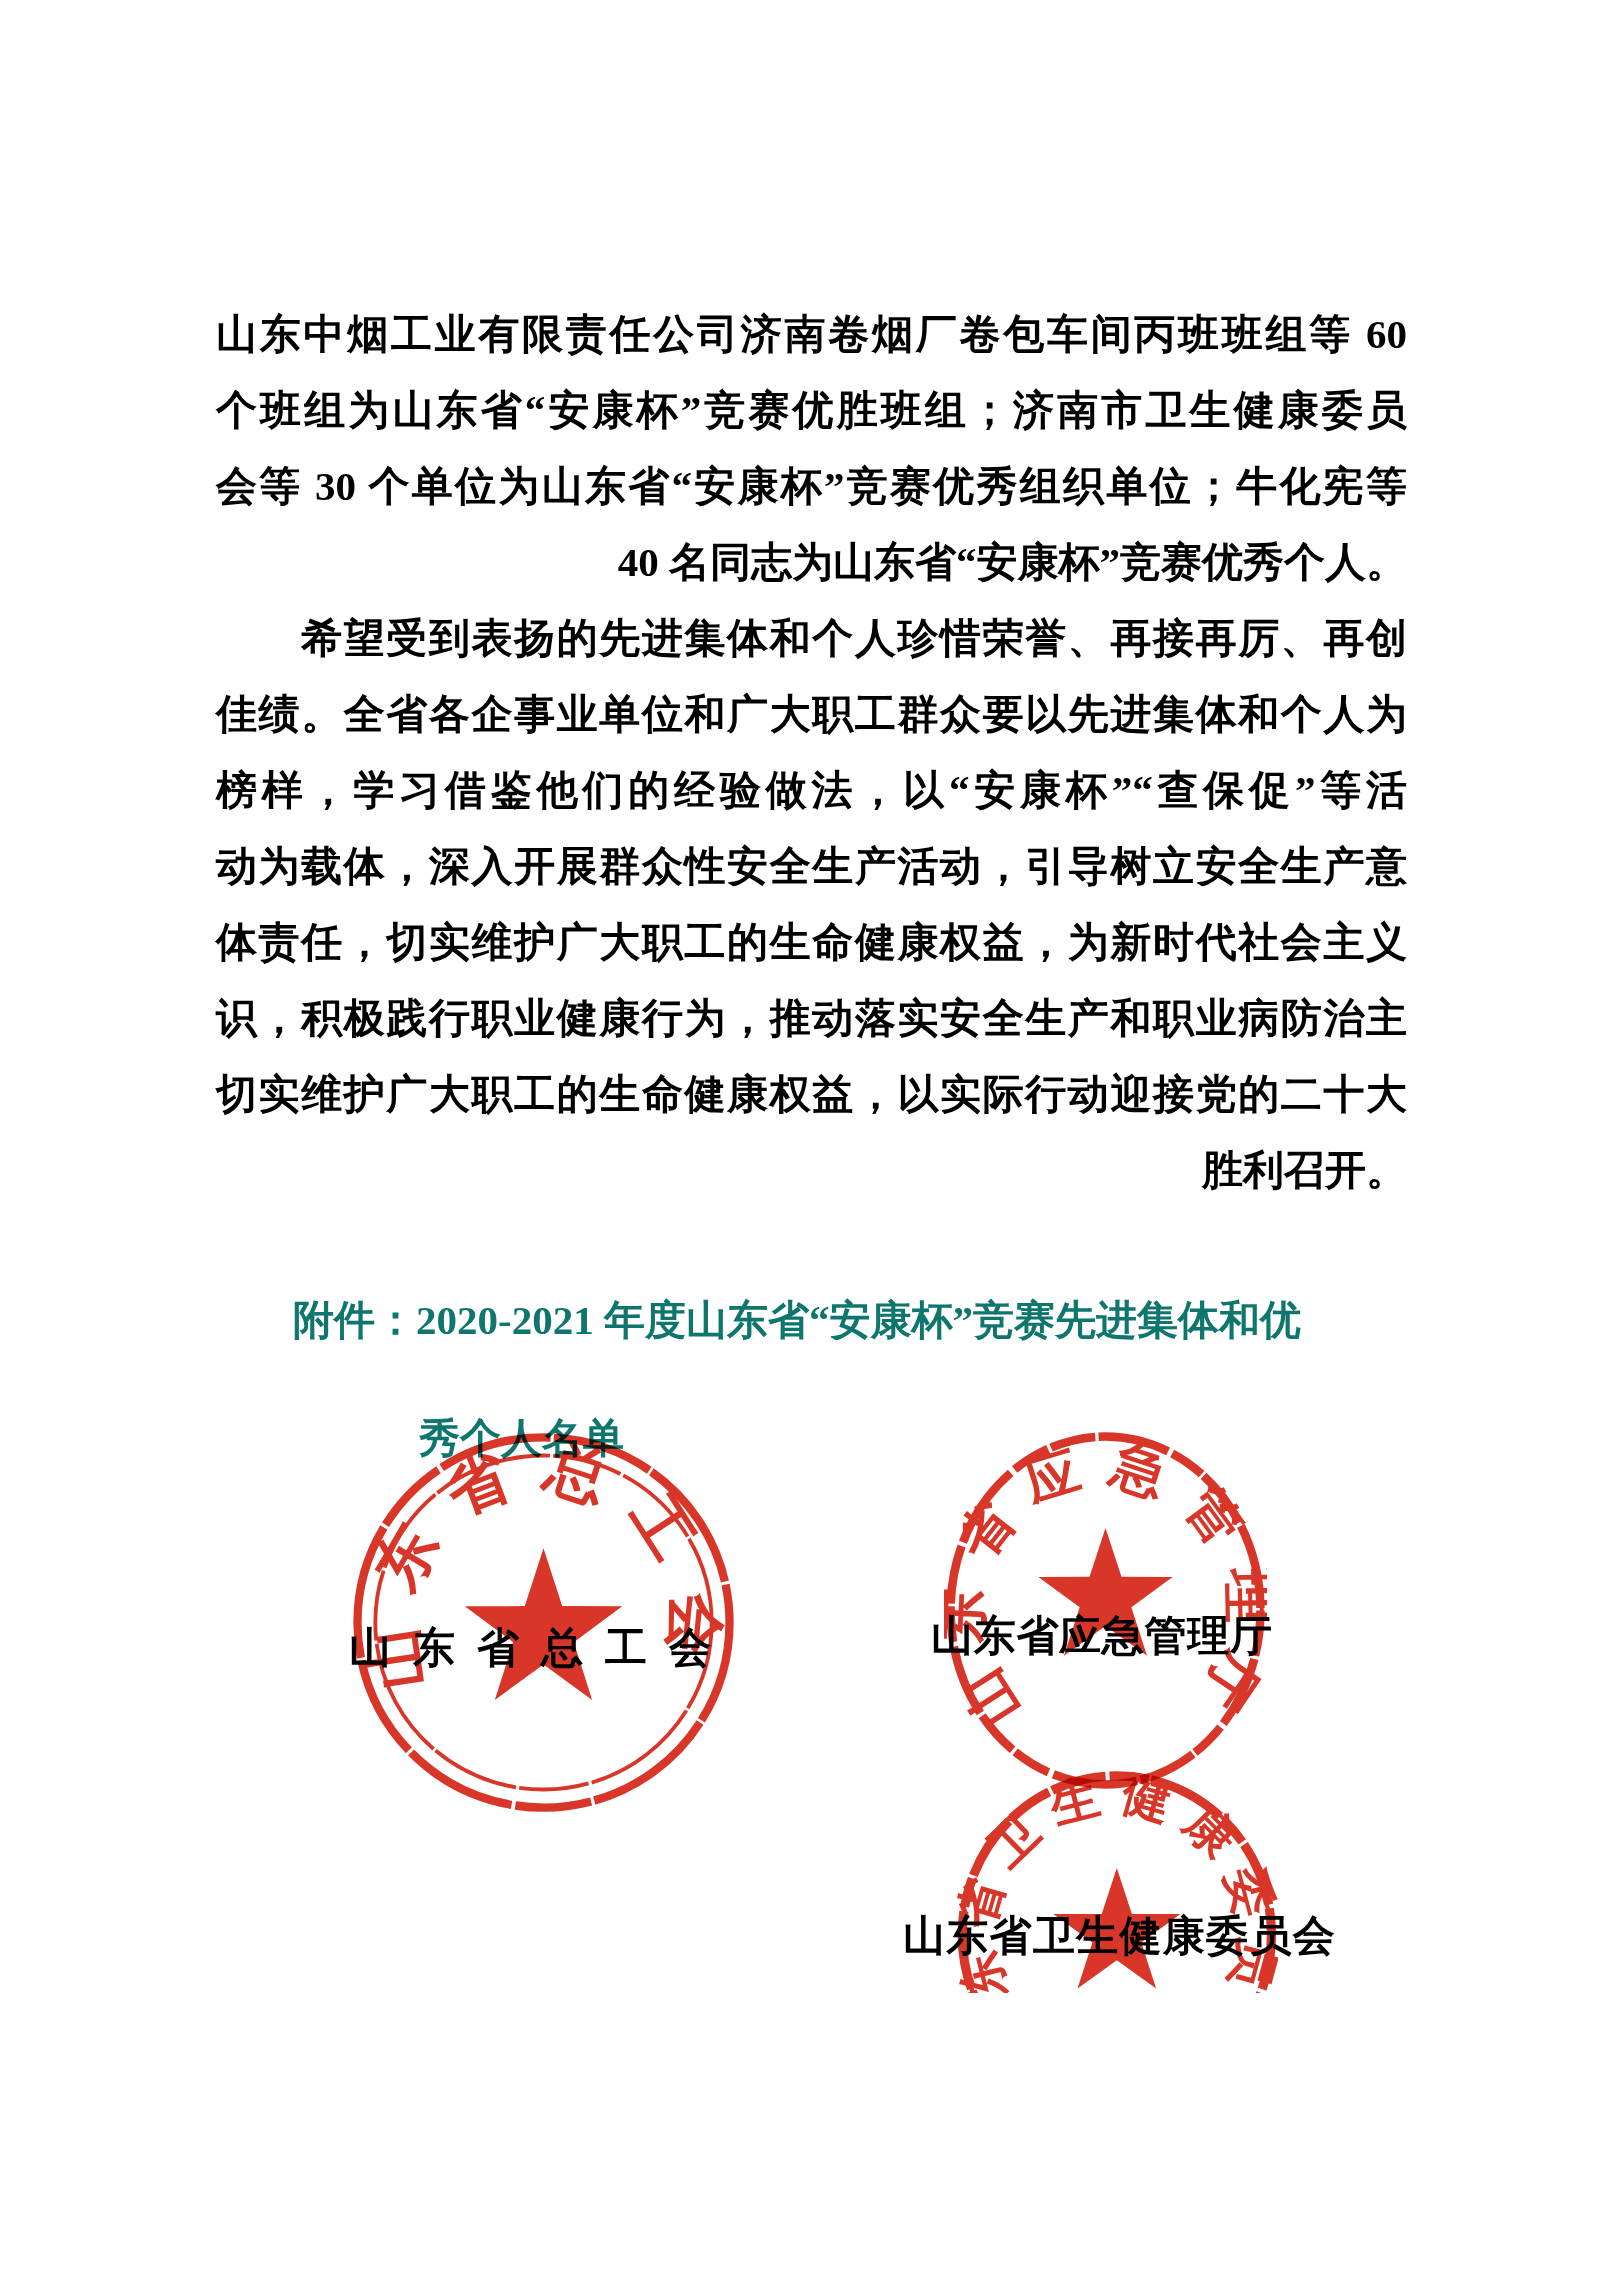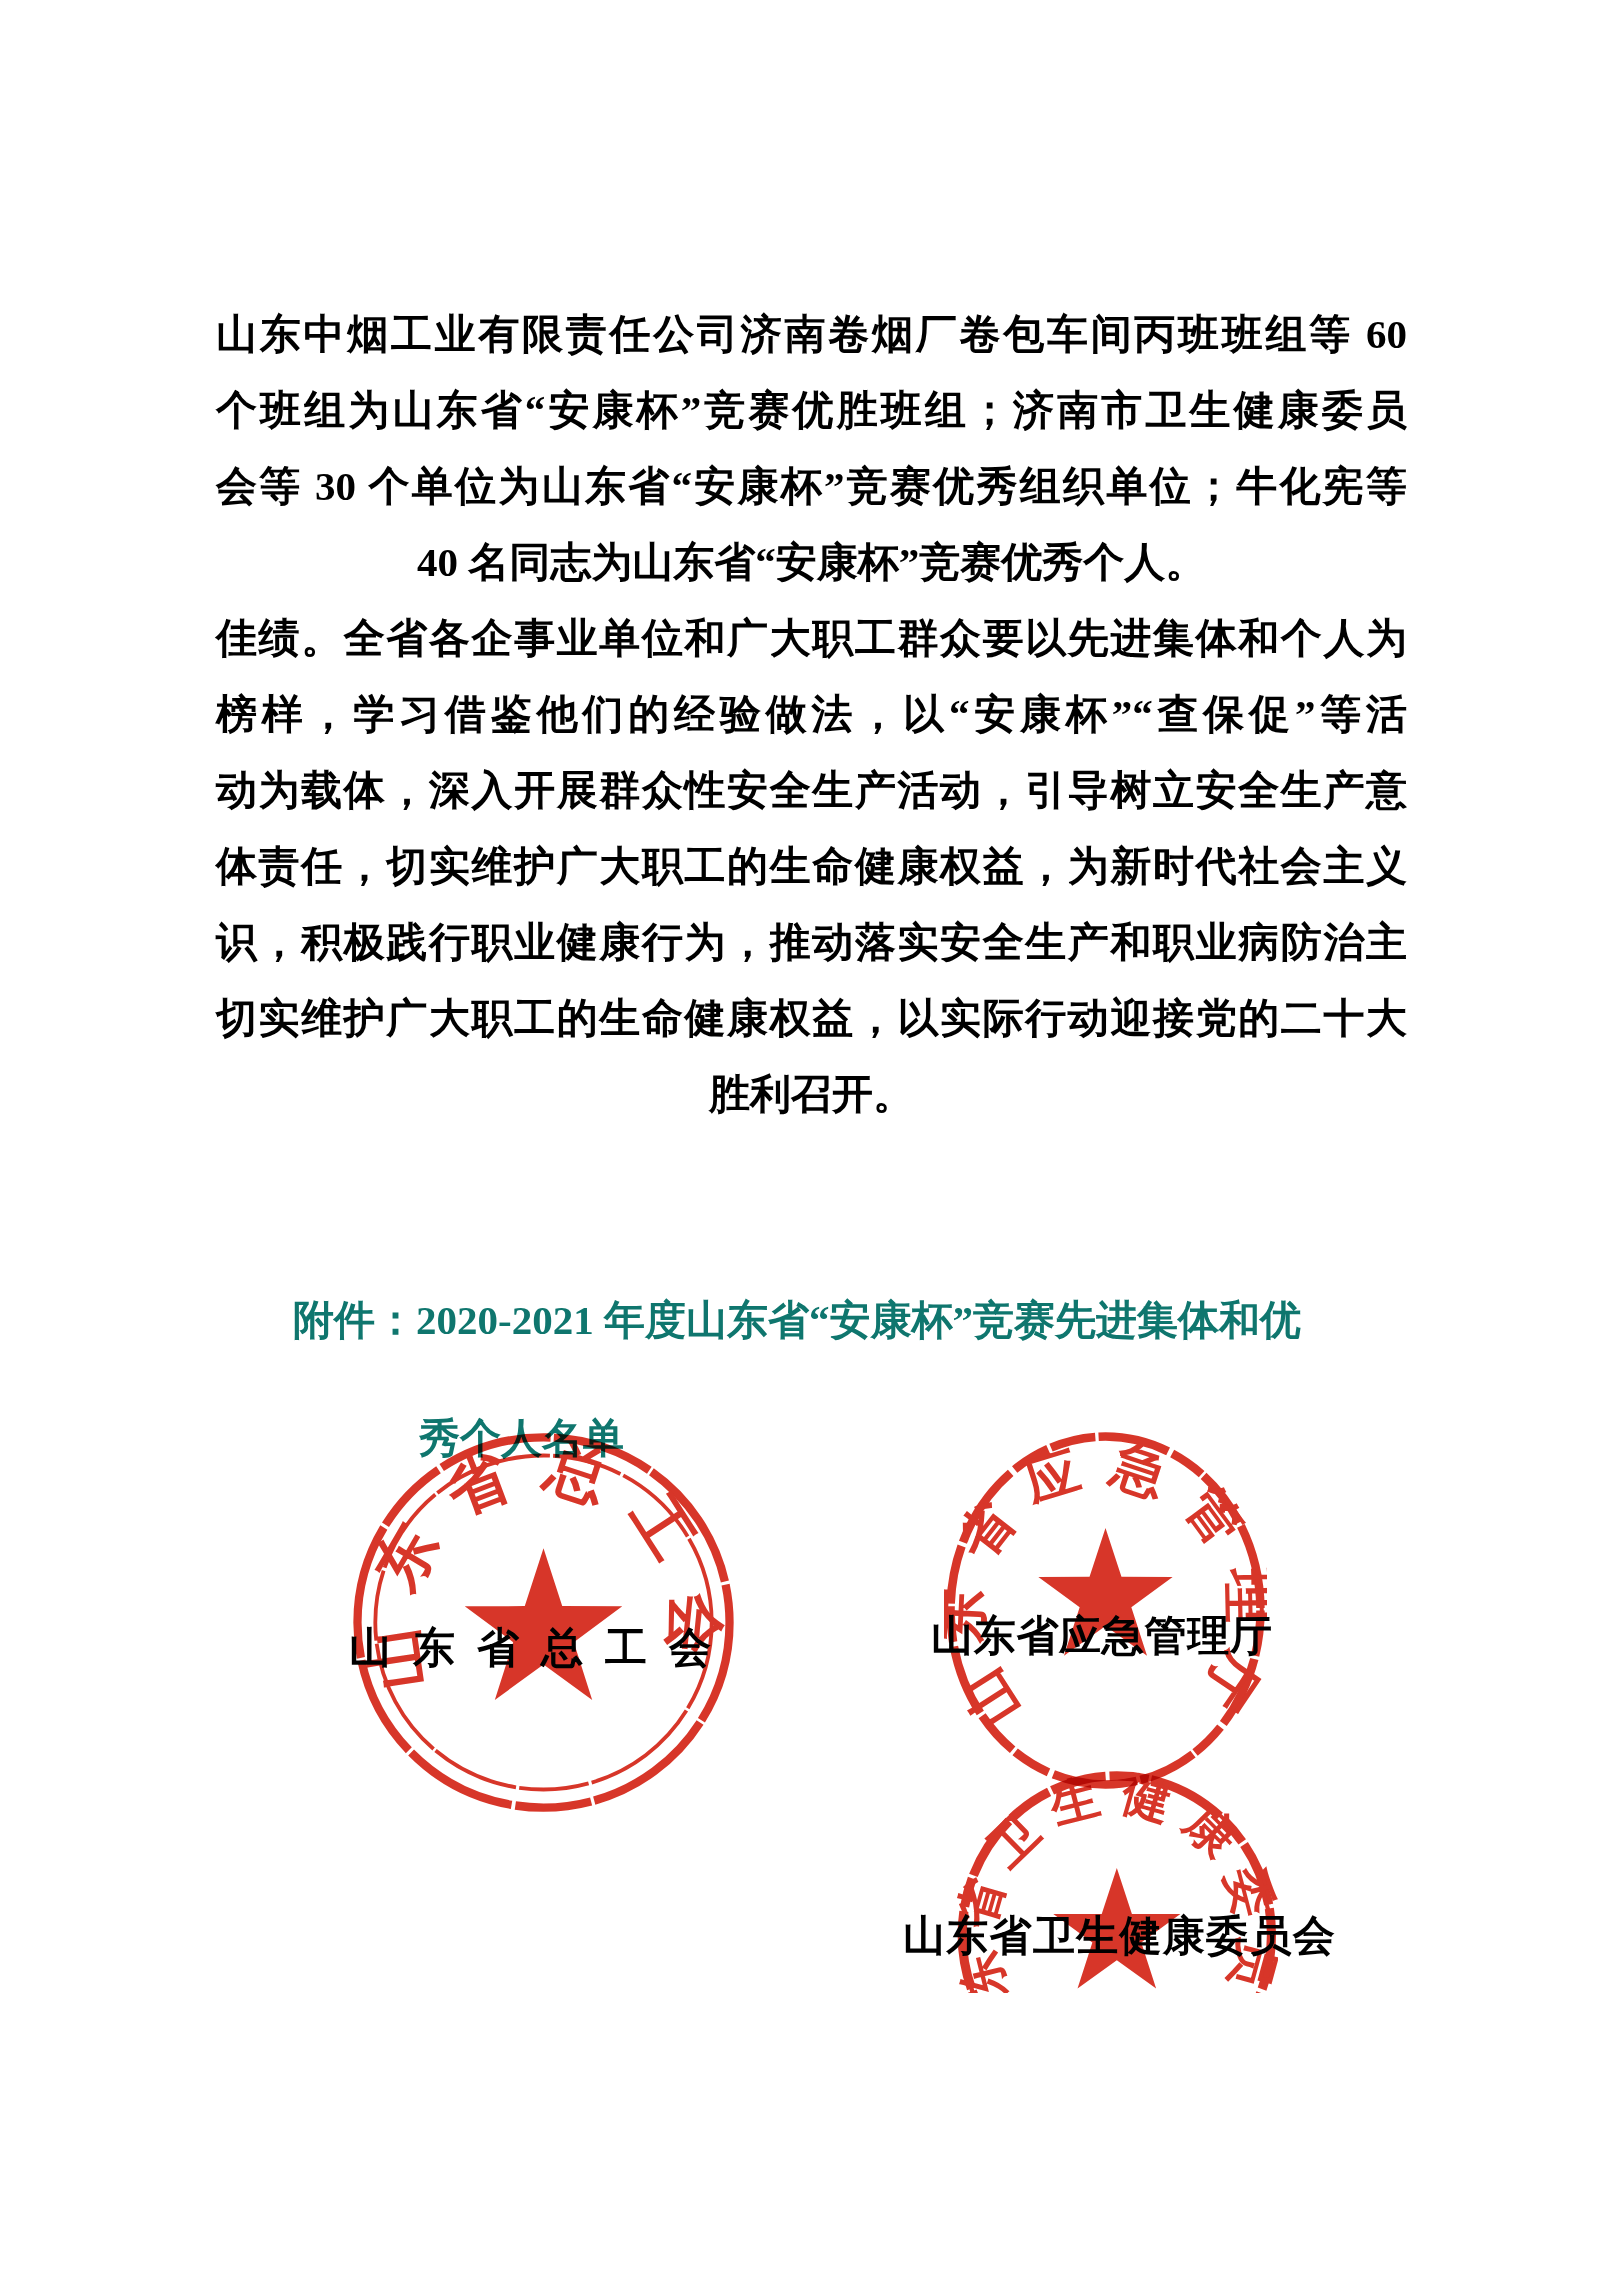--- a/index.html
+++ b/index.html
@@ -12,21 +12,21 @@
     font-family:"Liberation Serif","DejaVu Serif",serif;
     color:#000;
   }
   
   .body-text{
     position:absolute;left:216px;top:296px;width:1191px;
     font-size:41px;font-weight:600;color:#000;
   }
   .body-line{
     height:76px;line-height:76px;
-    white-space:nowrap;text-align:center;
+    white-space:nowrap;text-align:right;
   }
   .body-line.full{
     white-space:normal;
     text-align:justify;
     text-align-last:justify;
   }
   
   .attach-line{
     position:absolute;
     font-size:41px;font-weight:600;line-height:1.1;
@@ -61,20 +61,21 @@
 </head>
 <body>
 
 <div class="page">
 
   <div class="body-text">
     <div class="body-line full">山东中烟工业有限责任公司济南卷烟厂卷包车间丙班班组等 60</div>
     <div class="body-line full">个班组为山东省“安康杯”竞赛优胜班组；济南市卫生健康委员</div>
     <div class="body-line full">会等 30 个单位为山东省“安康杯”竞赛优秀组织单位；牛化宪等</div>
     <div class="body-line">40 名同志为山东省“安康杯”竞赛优秀个人。</div>
+    <div class="body-line full">　　希望受到表扬的先进集体和个人珍惜荣誉、再接再厉、再创</div>
     <div class="body-line full">佳绩。全省各企事业单位和广大职工群众要以先进集体和个人为</div>
     <div class="body-line full">榜样，学习借鉴他们的经验做法，以“安康杯”“查保促”等活</div>
     <div class="body-line full">动为载体，深入开展群众性安全生产活动，引导树立安全生产意</div>
     <div class="body-line full">体责任，切实维护广大职工的生命健康权益，为新时代社会主义</div>
     <div class="body-line full">识，积极践行职业健康行为，推动落实安全生产和职业病防治主</div>
     <div class="body-line full">切实维护广大职工的生命健康权益，以实际行动迎接党的二十大</div>
     <div class="body-line">胜利召开。</div>
   </div>
 
   <div class="attach-line" id="attach1">附件：2020-2021 年度山东省“安康杯”竞赛先进集体和优</div>

